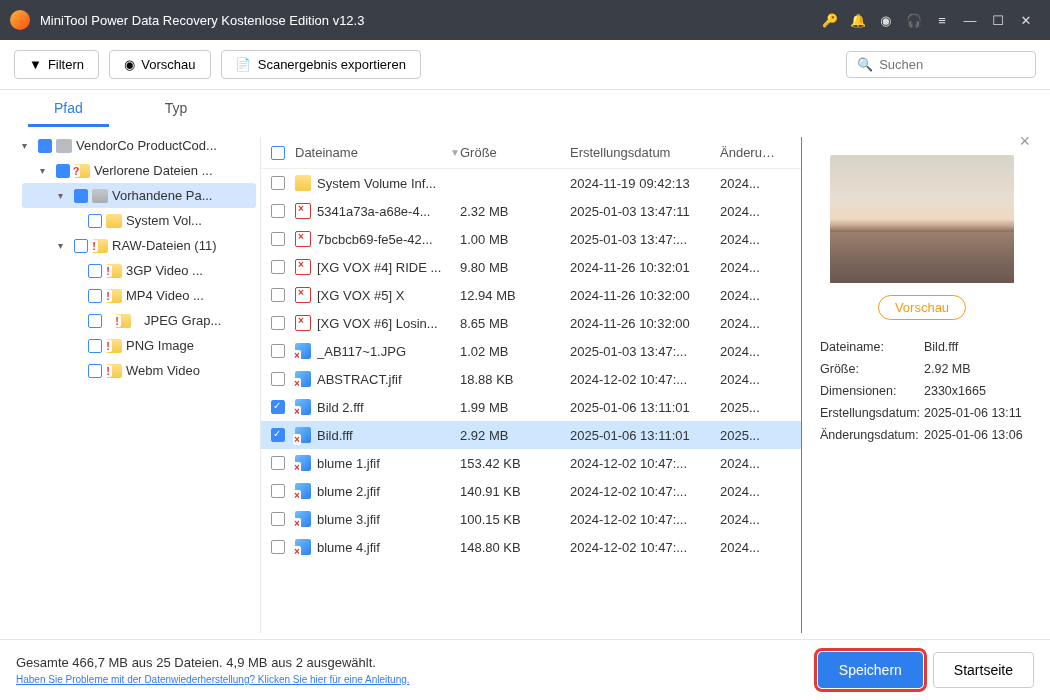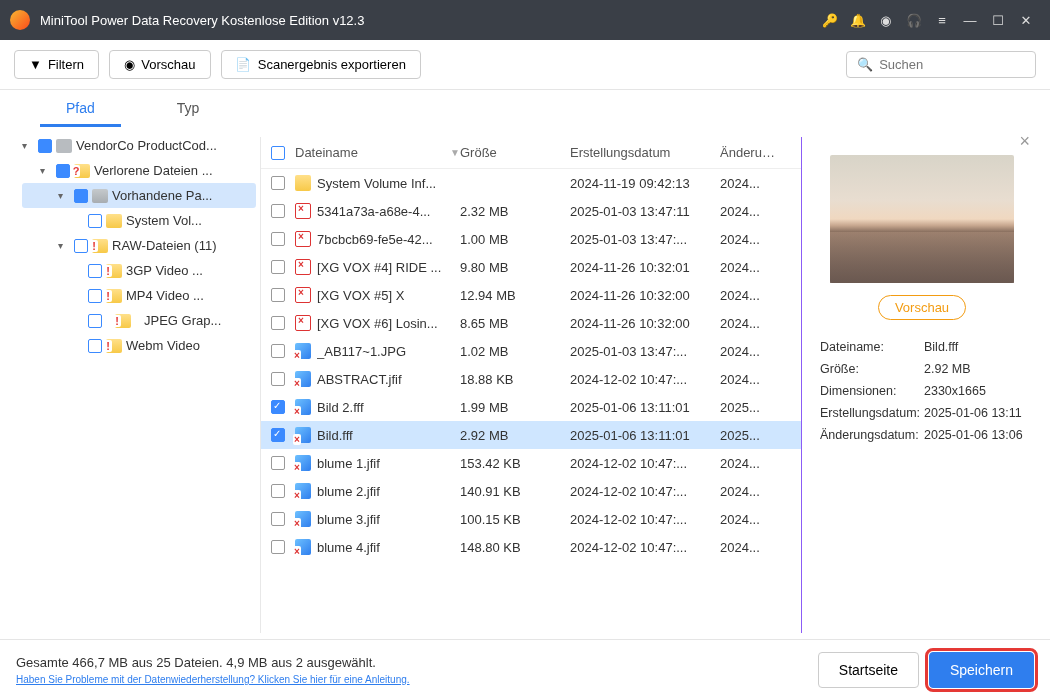--- a/index.html
+++ b/index.html
@@ -9,21 +9,21 @@
 .titlebar .logo { width: 20px; height: 20px; background: linear-gradient(135deg,#f7b733,#fc4a1a); border-radius: 50%; margin-right: 10px; }
 .titlebar .title { font-size: 13px; }
 .titlebar .spacer { flex: 1; }
 .titlebar .ticon { width: 28px; height: 28px; display: flex; align-items: center; justify-content: center; color: #ddd; cursor: pointer; }
 .titlebar .ticon.key { color: #f7b733; }
 .toolbar-row { background: #fff; padding: 10px 14px; display: flex; gap: 10px; align-items: center; border-bottom: 1px solid #e5e5e5; }
 .tbtn { border: 1px solid #ccc; background: #fff; border-radius: 4px; padding: 6px 14px; cursor: pointer; font-size: 13px; display: inline-flex; align-items: center; gap: 6px; }
 .searchbox { margin-left: auto; border: 1px solid #ccc; border-radius: 4px; padding: 5px 10px; display: flex; align-items: center; gap: 6px; color: #888; width: 190px; }
 .searchbox input { border: none; outline: none; width: 100%; font-size: 13px; }
 .main { flex: 1; background: #fff; display: flex; flex-direction: column; min-height: 0; }
-.tabs { display: flex; gap: 30px; padding: 0 40px; }
+.tabs { display: flex; gap: 30px; padding: 0 28px; }
 .tab { padding: 10px 26px 8px; cursor: pointer; color: #555; border-bottom: 3px solid transparent; font-size: 14px; }
 .tab.active { color: #2f7eee; border-bottom-color: #2f7eee; font-weight: 500; }
 .content { flex: 1; display: flex; min-height: 0; padding: 0 12px; }
 .tree { width: 248px; padding: 6px 4px 6px 10px; overflow-y: auto; font-size: 13px; color: #333; }
 .tree-row { display: flex; align-items: center; gap: 4px; padding: 5px 4px; cursor: pointer; white-space: nowrap; overflow: hidden; border-radius: 3px; }
 .tree-row.selected { background: #d3e6fd; }
 .tree-row .chev { width: 12px; display: inline-block; color: #666; font-size: 10px; }
 .tree-row .cb { width: 14px; height: 14px; border: 1.5px solid #3b8aff; border-radius: 2px; display: inline-flex; align-items: center; justify-content: center; background: #fff; }
 .tree-row .cb.on { background: #3b8aff; }
 .tree-row .ficon { width: 16px; height: 14px; display: inline-block; }
@@ -158,20 +158,25 @@
               <span>MP4 Video ...</span>
             </div>
             <div class="tree-row" style="padding-left: 66px; gap: 13px;">
               <span class="cb"></span>
               <span class="ficon folder-r"></span>
               <span>JPEG Grap...</span>
             </div>
             <div class="tree-row" style="padding-left: 66px;">
               <span class="cb"></span>
               <span class="ficon folder-r"></span>
+              <span>PNG Image</span>
+            </div>
+            <div class="tree-row" style="padding-left: 66px;">
+              <span class="cb"></span>
+              <span class="ficon folder-r"></span>
               <span>Webm Video</span>
             </div>
           </div>
       </div>
 
       <div class="filelist">
         <div class="fl-head">
           <span class="hcb"></span>
           <span class="col-name">
               <span>Dateiname</span> 
@@ -326,16 +331,16 @@
   </div>
 
   <div class="footer">
     <div>
       <div class="stats">
         <span>Gesamte </span><b>466,7 MB</b><span> aus </span><b>25</b><span> Dateien.  </span><b>4,9 MB</b><span> aus </span><b>2</b><span> ausgewählt.</span>
       </div>
       <a class="help">Haben Sie Probleme mit der Datenwiederherstellung? Klicken Sie hier für eine Anleitung.</a>
     </div>
     <div class="spacer"></div>
+    <button class="fbtn primary">Speichern</button>
     <button class="fbtn">Startseite</button>
-    <button class="fbtn primary">Speichern</button>
   </div>
 </div>
 
 </body></html>

